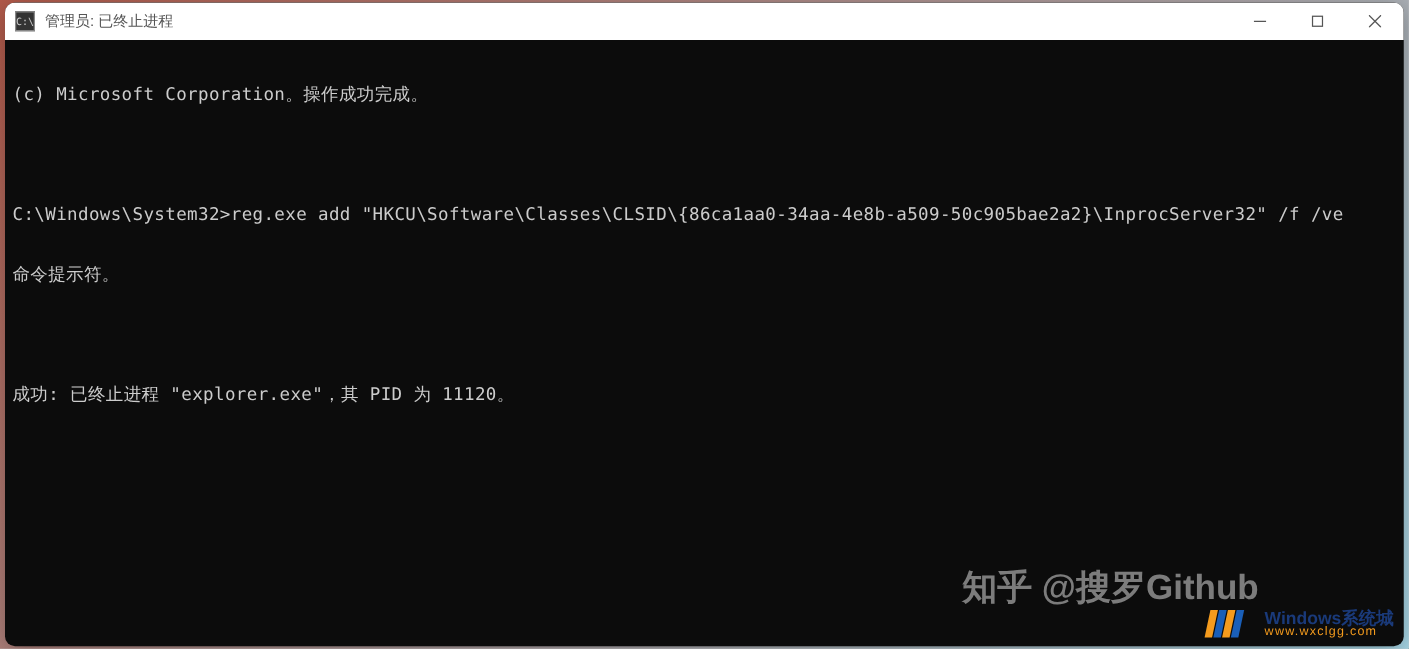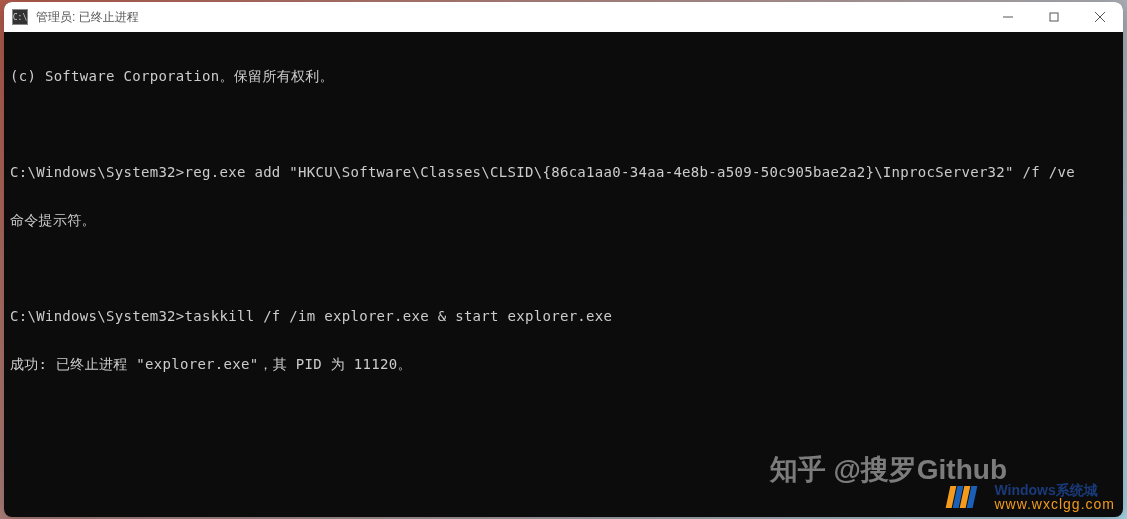--- a/index.html
+++ b/index.html
@@ -118,21 +118,21 @@
       display: flex;
       flex-direction: column;
       line-height: 1;
     }
     .wxclgg-text-top {
       font-size: 14px;
       font-weight: bold;
       color: #1a3a7a;
     }
     .wxclgg-text-bottom {
-      font-size: 14px;
+      font-size: 10px;
       color: #f49b1d;
       letter-spacing: 1px;
     }
   </style>
 </head>
 <body>
 
 <div class="window">
   <div class="titlebar">
     <div class="titlebar-icon">C:\</div>
@@ -150,26 +150,25 @@
       </div>
       <div class="titlebar-btn close">
         <svg viewBox="0 0 10 10">
             <line x1="0" y1="0" x2="10" y2="10" stroke="currentColor" stroke-width="1"></line>
             <line x1="10" y1="0" x2="0" y2="10" stroke="currentColor" stroke-width="1"></line>
           </svg>
       </div>
     </div>
   </div>
   <div class="terminal">
-    <div class="terminal-line">(c) Software Corporation。保留所有权利。</div>
+    <div class="terminal-line">(c) Microsoft Corporation。操作成功完成。</div>
     <div class="terminal-line">&nbsp;</div>
     <div class="terminal-line">C:\Windows\System32&gt;reg.exe add "HKCU\Software\Classes\CLSID\{86ca1aa0-34aa-4e8b-a509-50c905bae2a2}\InprocServer32" /f /ve</div>
     <div class="terminal-line">命令提示符。</div>
     <div class="terminal-line">&nbsp;</div>
-    <div class="terminal-line">C:\Windows\System32&gt;taskkill /f /im explorer.exe &amp; start explorer.exe</div>
     <div class="terminal-line">成功: 已终止进程 "explorer.exe"，其 PID 为 11120。</div>
     <div class="terminal-line">&nbsp;</div>
   </div>
 </div>
 
 <div class="watermark-zhihu">知乎 @搜罗Github</div>
 
 <div class="watermark-wxclgg">
   <div class="wxclgg-logo">
     <div class="wxclgg-bar" style="background:#f49b1d"></div>

